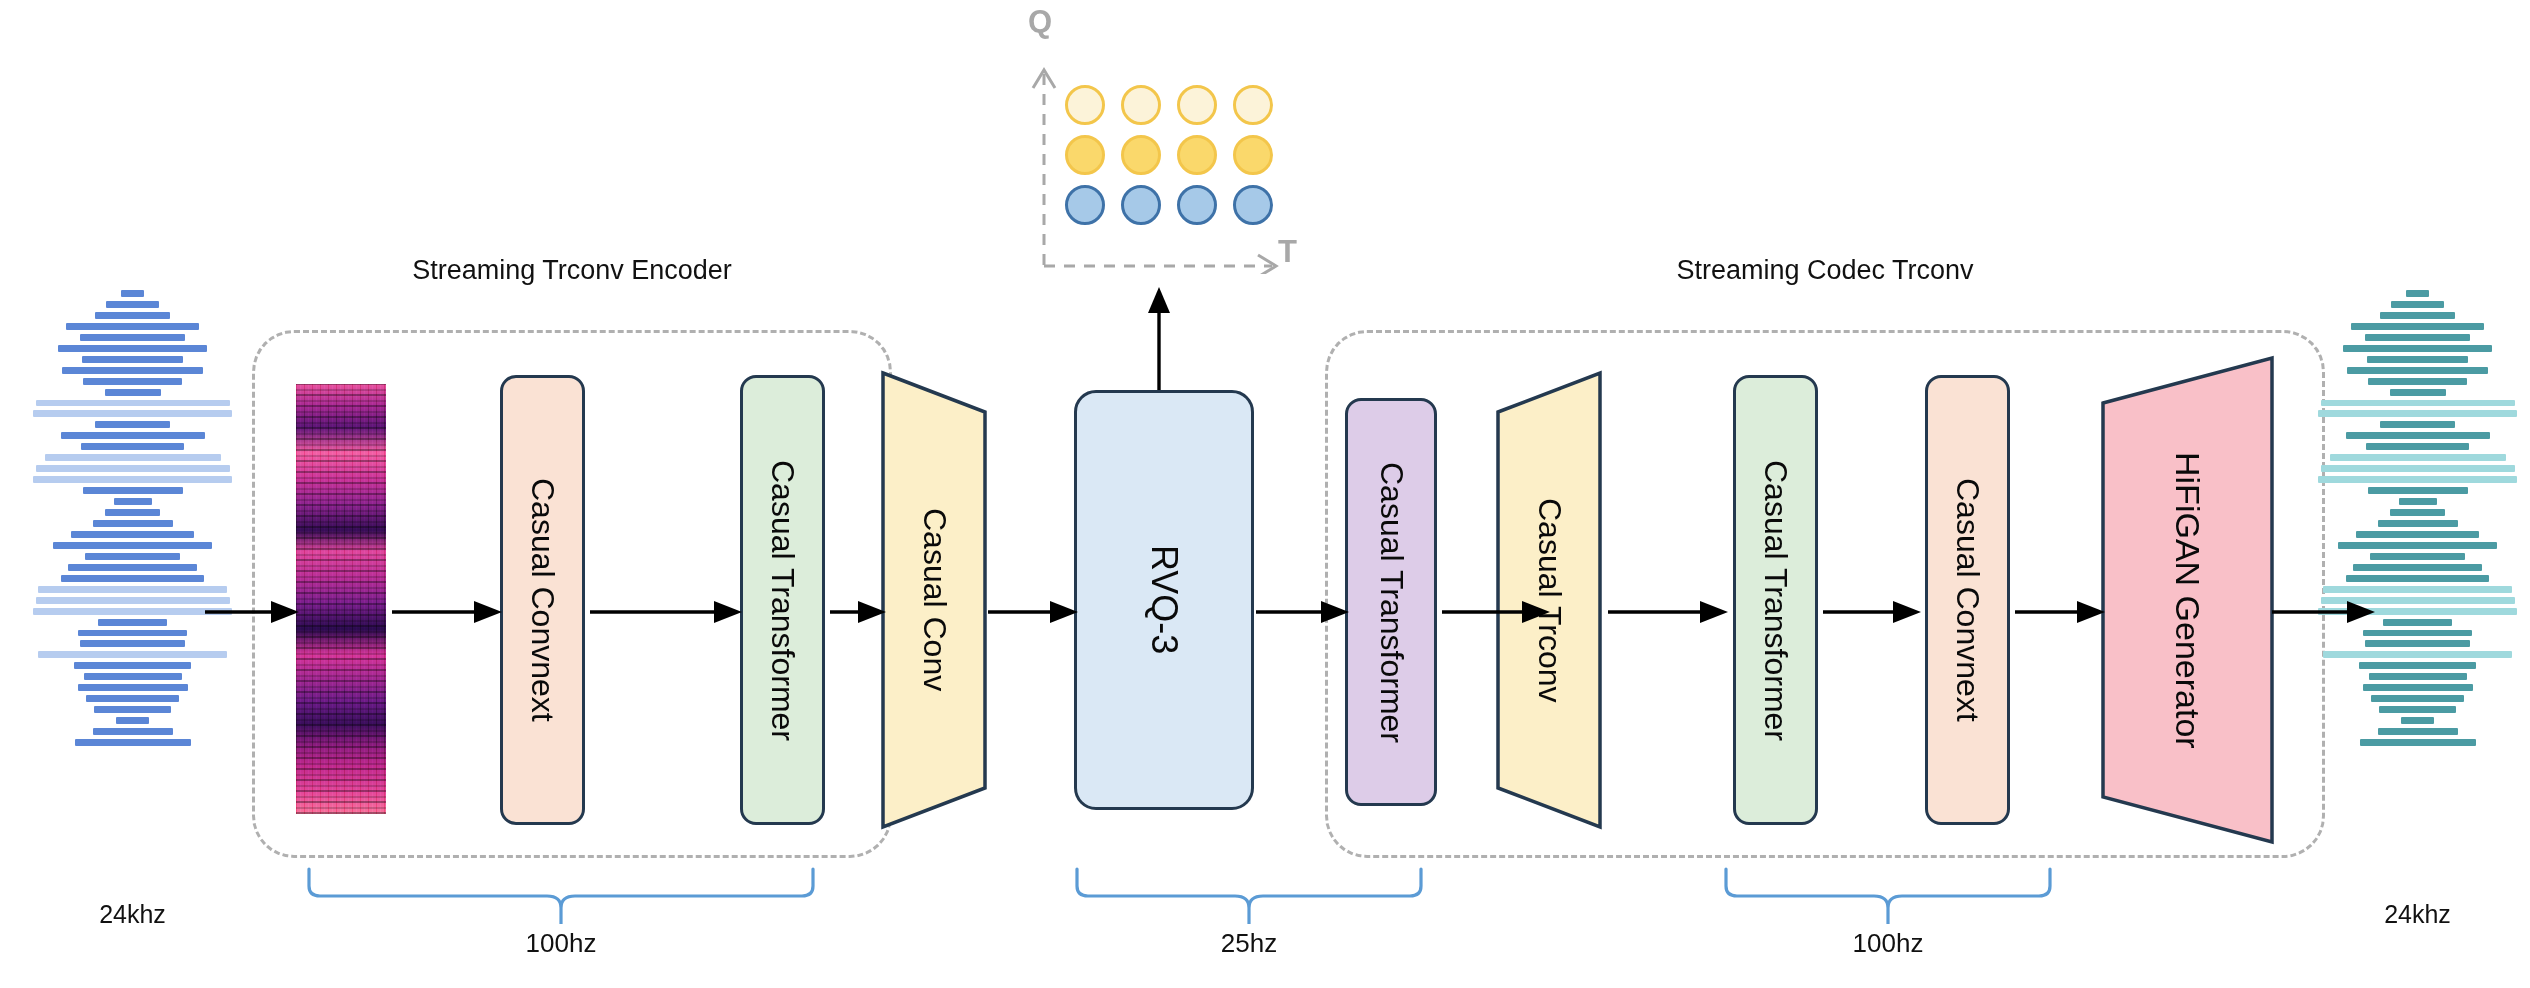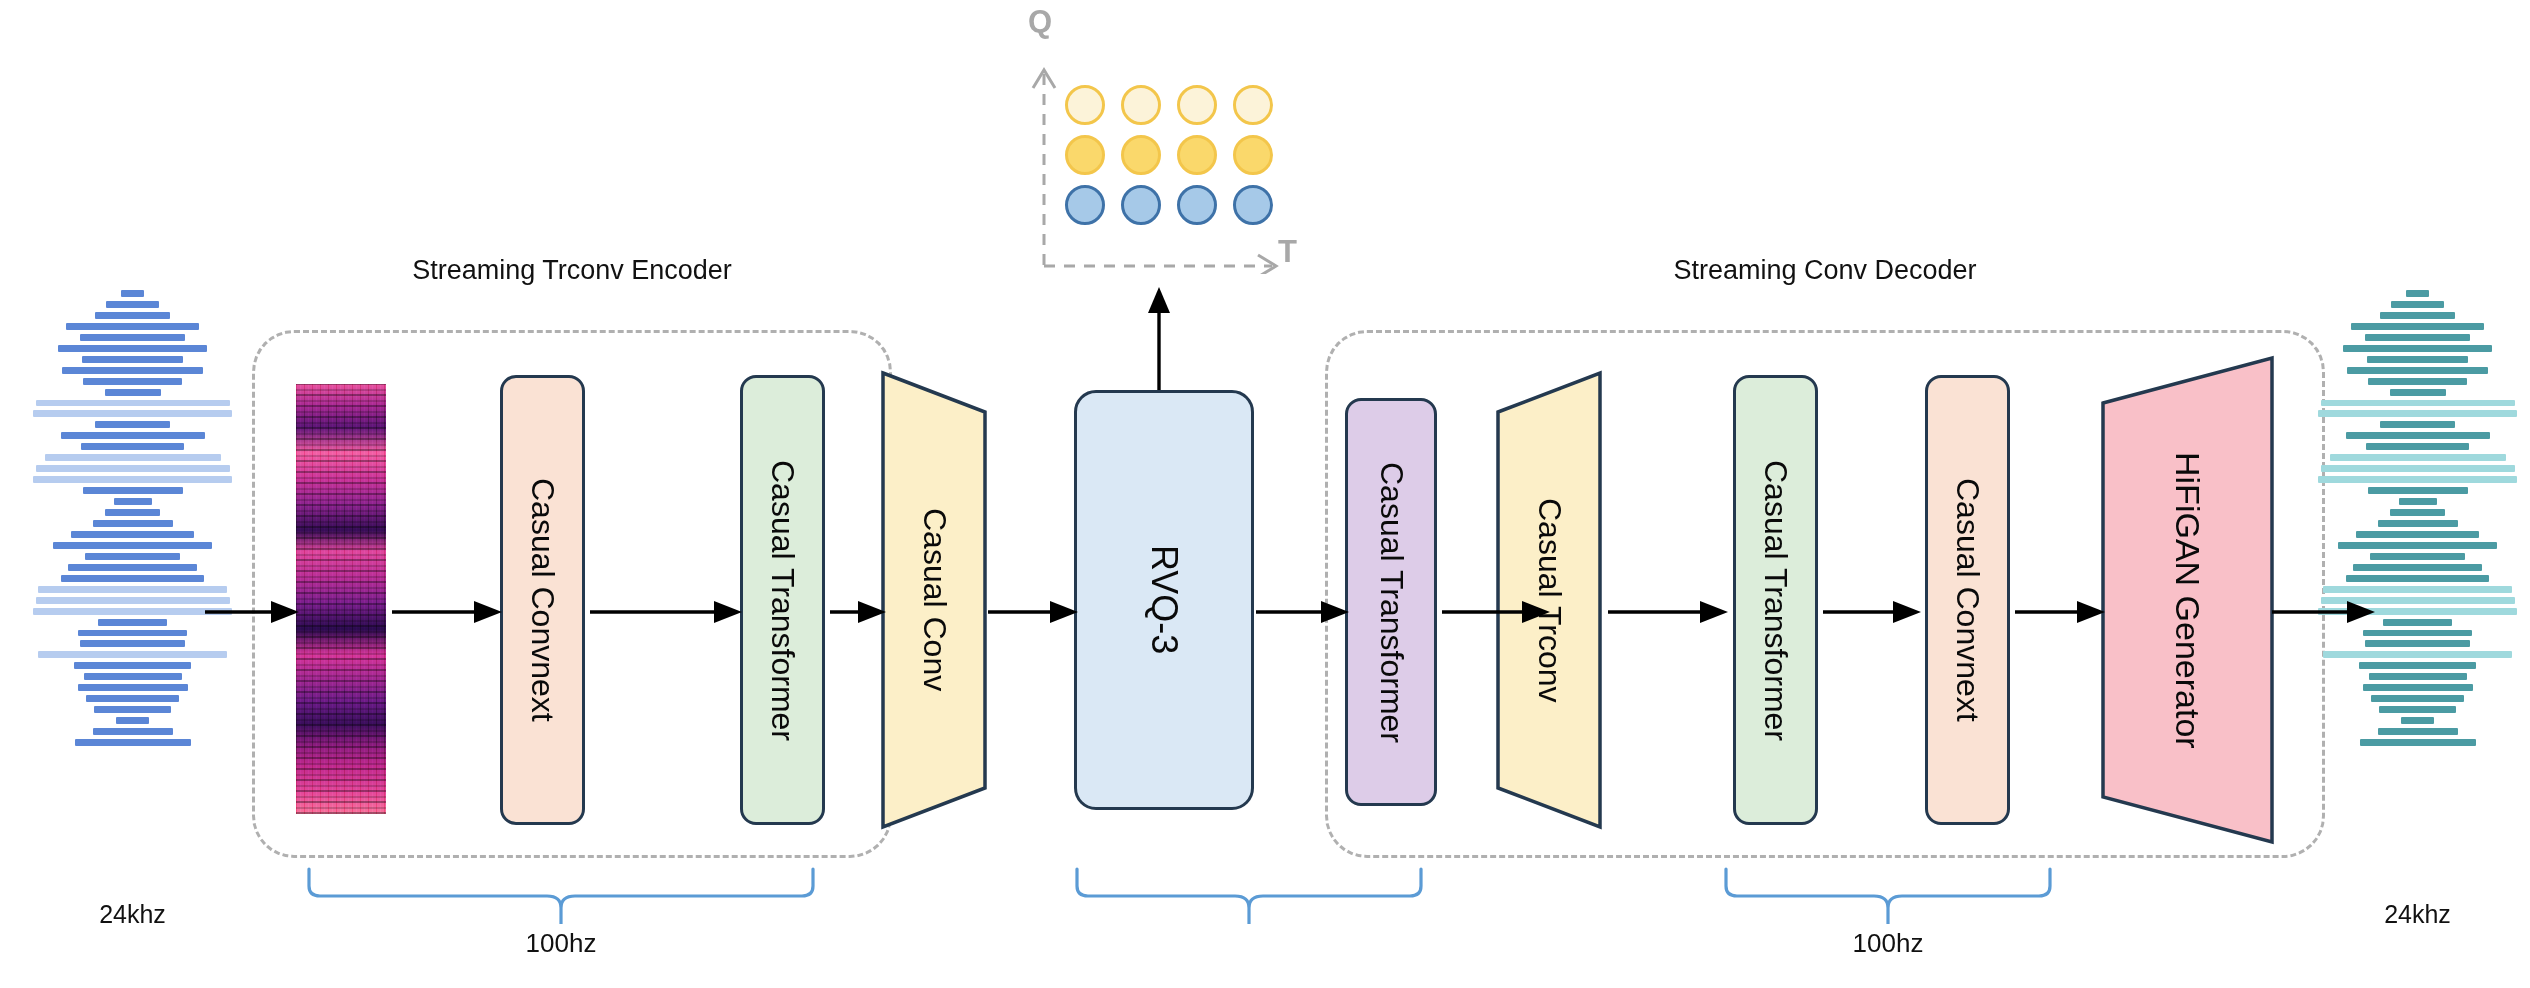--- a/index.html
+++ b/index.html
@@ -255,21 +255,21 @@
     <svg width="24" height="108" viewBox="0 0 24 108">
       <line x1="12" y1="108" x2="12" y2="22" stroke="#000" stroke-width="3.4"></line>
       <polygon points="12,2 23,28 1,28" fill="#000"></polygon>
     </svg>
   </div>
 
   <div class="block" style="left:1074px; top:390px; width:180px; height:420px; background:#dae8f5; border-radius:22px;">
     <span class="vtext" style="font-size:36px;">RVQ-3</span>
   </div>
 
-  <div class="group-title" style="left:1325px; top:255px; width:1000px;">Streaming Conv Decoder</div>
+  <div class="group-title" style="left:1325px; top:255px; width:1000px;">Streaming Codec Trconv</div>
   <div class="group-box" style="left:1325px; top:330px; width:1000px; height:528px;"></div>
 
   <div class="block" style="left:1345px; top:398px; width:92px; height:408px; background:#ddcce8;">
     <span class="vtext two-line" style="font-size:32px;">Casual Transformer</span>
   </div>
 
   <div class="trap" style="left:1495px; top:370px; width:108px; height:460px;">
     <svg width="108" height="460" viewBox="0 0 108 460">
       <polygon points="3,42 105,3 105,457 3,418" fill="#fcefc8" stroke="#24394f" stroke-width="3.5" stroke-linejoin="miter"></polygon>
     </svg>
@@ -415,20 +415,21 @@
     </svg>
   </div>
   <div class="brace-label" style="left:306px; top:928px; width:510px;">100hz</div>
 
   <div class="brace" style="left:1074px; top:866px;">
     <svg width="350" height="62" viewBox="0 0 350 62">
       <path d="M3,3 L3,20 Q3,30 14,30 L161,30 Q175,30 175,42 Q175,30 189,30 L336,30 Q347,30 347,20 L347,3" fill="none" stroke="#5b9bd5" stroke-width="3.2" stroke-linecap="round"></path>
       <line x1="175" y1="42" x2="175" y2="58" stroke="#5b9bd5" stroke-width="3.2"></line>
     </svg>
   </div>
+  <div class="brace-label" style="left:1074px; top:928px; width:350px;">25hz</div>
 
   <div class="brace" style="left:1723px; top:866px;">
     <svg width="330" height="62" viewBox="0 0 330 62">
       <path d="M3,3 L3,20 Q3,30 14,30 L151,30 Q165,30 165,42 Q165,30 179,30 L316,30 Q327,30 327,20 L327,3" fill="none" stroke="#5b9bd5" stroke-width="3.2" stroke-linecap="round"></path>
       <line x1="165" y1="42" x2="165" y2="58" stroke="#5b9bd5" stroke-width="3.2"></line>
     </svg>
   </div>
   <div class="brace-label" style="left:1723px; top:928px; width:330px;">100hz</div>
 
 </div>

